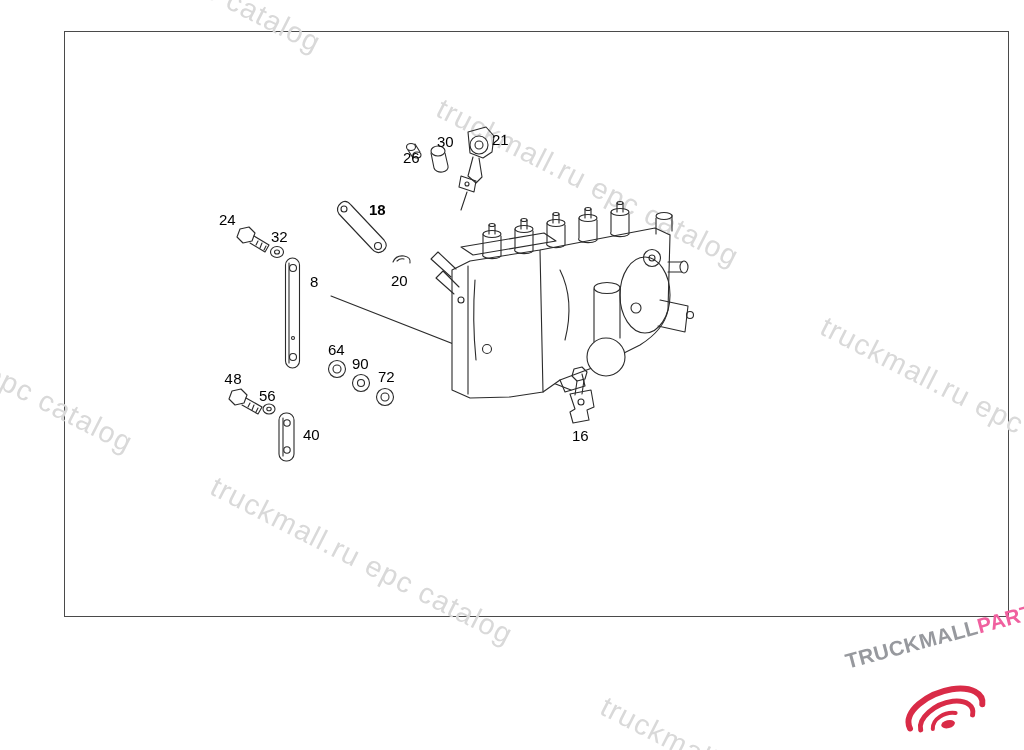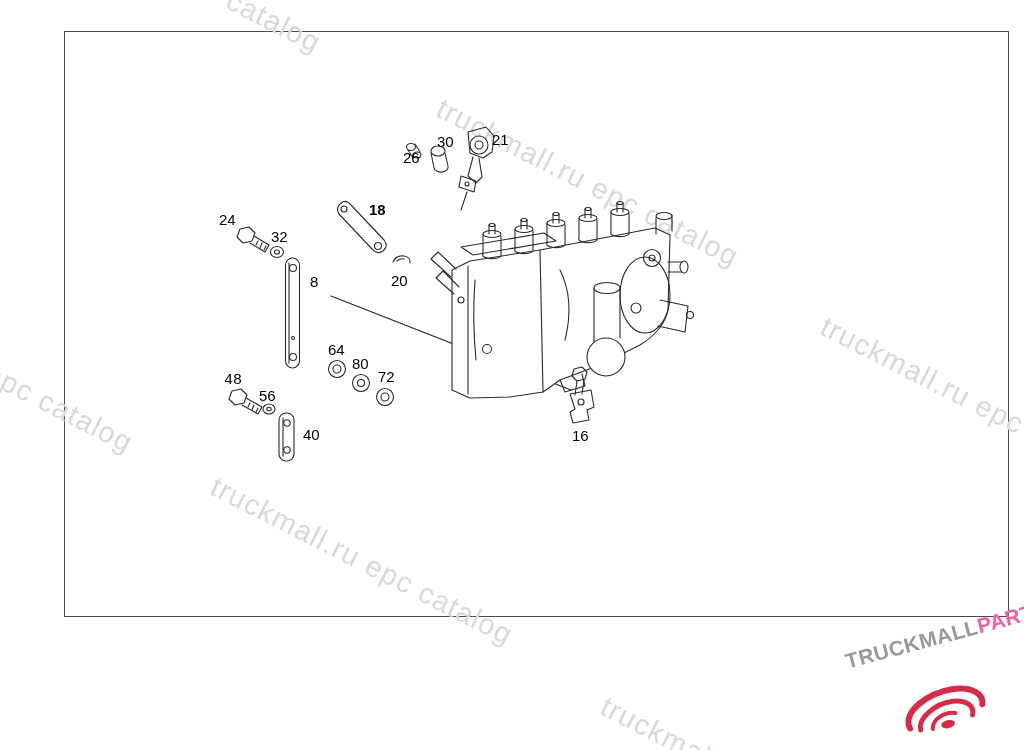--- a/index.html
+++ b/index.html
@@ -203,21 +203,21 @@
   <div>
       <div class="callout" style="left: 403px; top: 122px; margin-top: 28px;">26</div>
       <div class="callout" style="left: 437px; top: 134px;">30</div>
       <div class="callout" style="left: 492px; top: 132px;">21</div>
       <div class="callout" style="left: 219px; top: 212px;">24</div>
       <div class="callout" style="left: 271px; top: 229px;">32</div>
       <div class="callout" style="left: 369px; top: 202px; font-weight: bold;">18</div>
       <div class="callout" style="left: 310px; top: 274px;">8</div>
       <div class="callout" style="left: 391px; top: 273px;">20</div>
       <div class="callout" style="left: 328px; top: 342px;">64</div>
-      <div class="callout" style="left: 352px; top: 356px;">80</div>
+      <div class="callout" style="left: 352px; top: 356px;">90</div>
       <div class="callout" style="left: 378px; top: 369px;">72</div>
       <div class="callout" style="left: 224px; top: 373px; font-family: Liberation Mono, monospace;">48</div>
       <div class="callout" style="left: 259px; top: 388px;">56</div>
       <div class="callout" style="left: 303px; top: 427px;">40</div>
       <div class="callout" style="left: 572px; top: 428px;">16</div>
     </div>
 
   <div class="logo">
     <span class="gray">TRUCKMALL</span><span class="pink">PARTS</span>
   </div>

